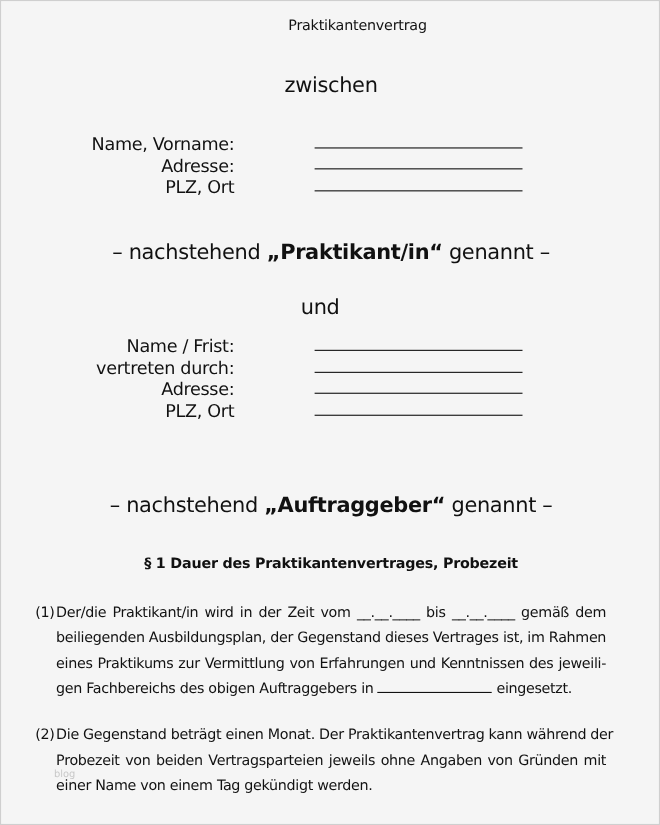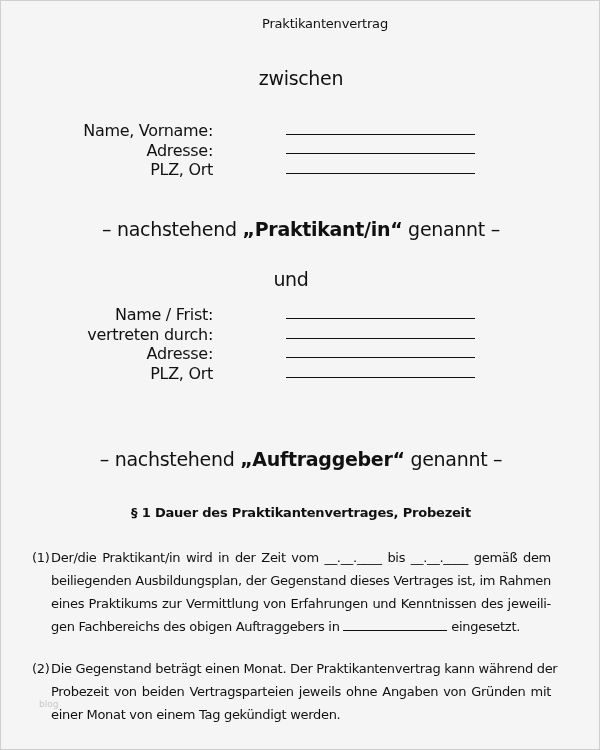--- a/index.html
+++ b/index.html
@@ -80,21 +80,21 @@
       text-align-last: left;
     }
     .blank {
       display: inline-block;
       border-bottom: 1px solid #111;
       height: 10px;
       vertical-align: baseline;
     }
     .b { font-weight: bold; }
     .watermark {
-      left: 38px;
+      left: 48px;
       top: 698px;
       font-size: 9px;
       color: #c8c8c8;
       text-align: right;
     }
   </style>
 </head>
 <body>
 
 <div class="page">
@@ -154,18 +154,18 @@
       <span class="ln">eines Praktikums zur Vermittlung von Erfahrungen und Kenntnissen des jeweili-</span>
       <span class="ln last"><span>gen Fachbereichs des obigen Auftraggebers in</span> <span class="blank" style="width:104px;"></span> <span>eingesetzt.</span></span>
     </div>
   </div>
 
   <div class="abs para" style="top:656px;">
     <span class="num">(2)</span>
     <div class="body">
       <span class="ln">Die Gegenstand beträgt einen Monat. Der Praktikantenvertrag kann während der</span>
       <span class="ln">Probezeit von beiden Vertragsparteien jeweils ohne Angaben von Gründen mit</span>
-      <span class="ln last">einer Monat von einem Tag gekündigt werden.</span>
+      <span class="ln last">einer Name von einem Tag gekündigt werden.</span>
     </div>
   </div>
 
   <div class="abs watermark">blog</div>
 </div>
 
 </body></html>

